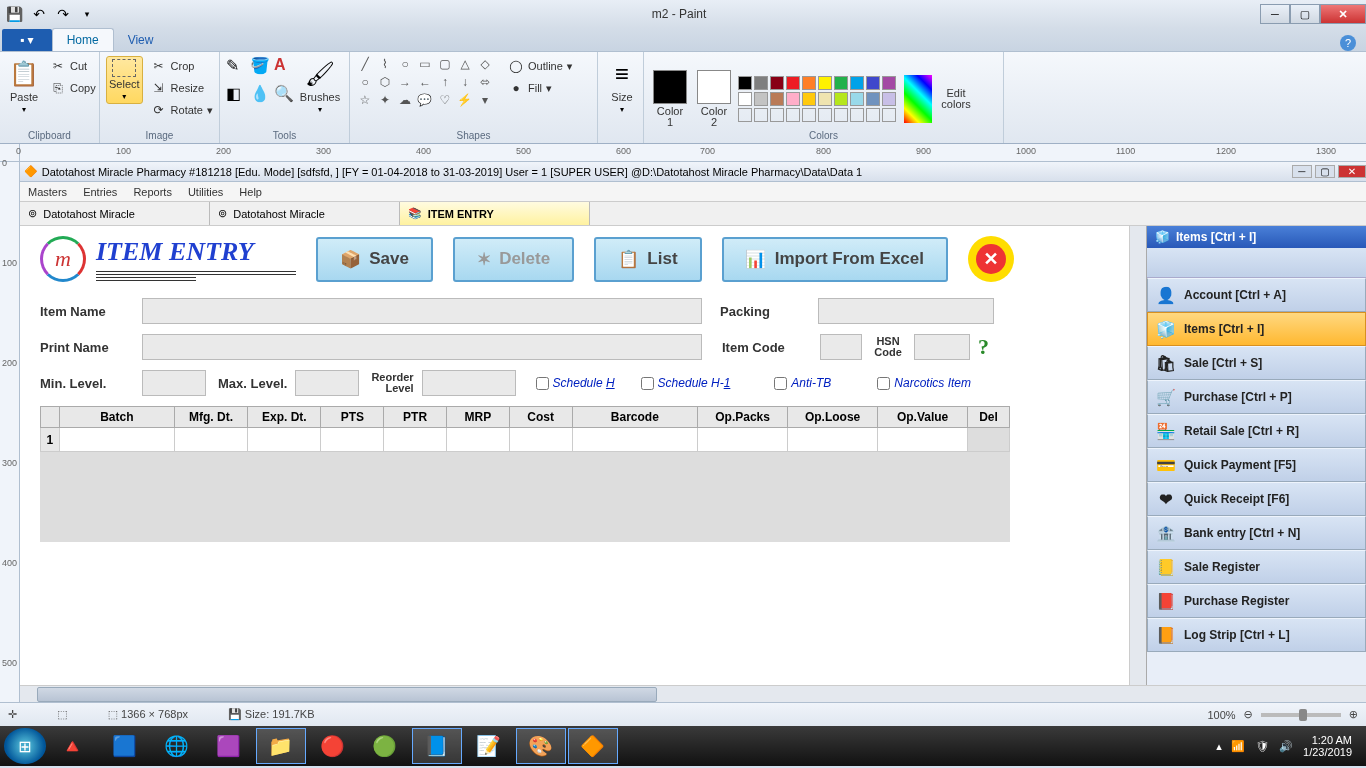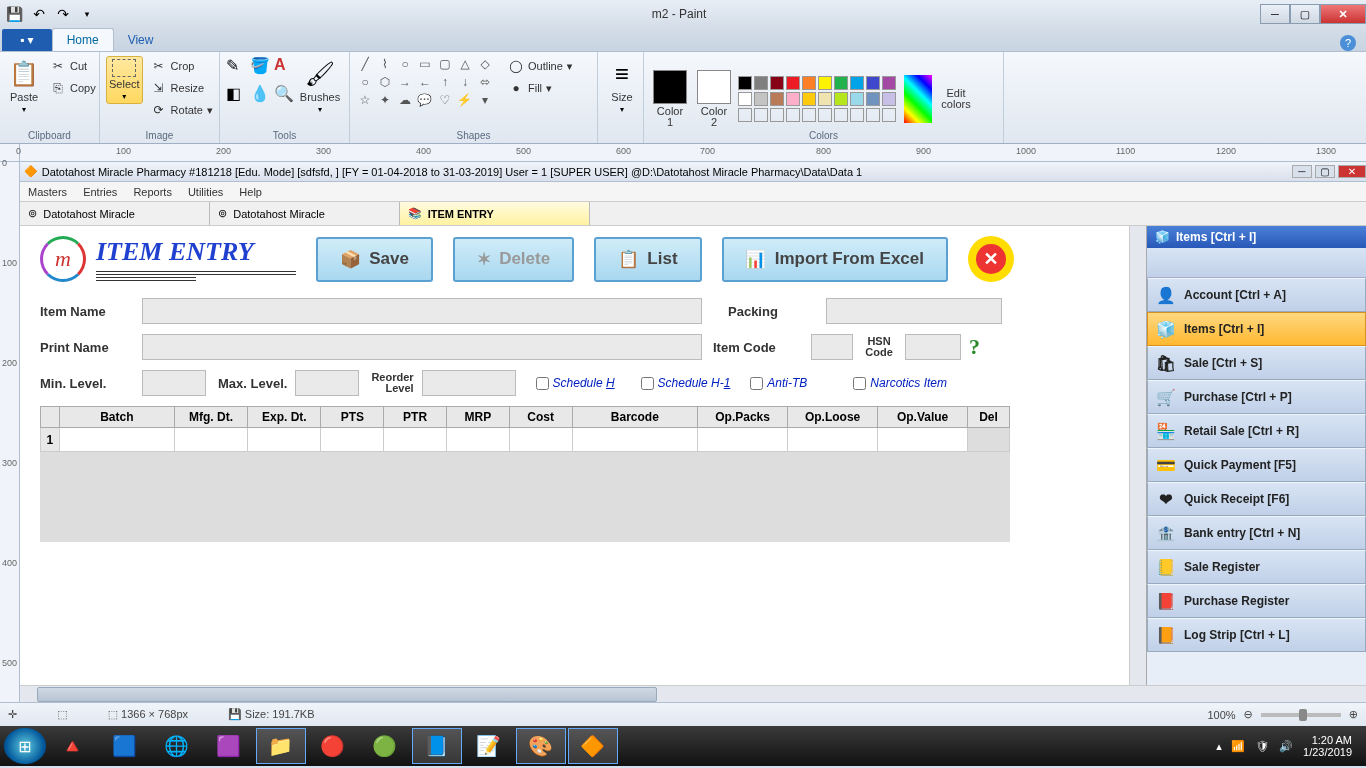--- a/index.html
+++ b/index.html
@@ -384,28 +384,28 @@
                 <span>Import From Excel</span>
               </div>
             <div class="close-circle">
                 <div class="close-circle-inner">✕</div>
               </div>
           </div>
 
           <div class="form-row">
             <div class="form-lbl" style="width:94px">Item Name</div>
             <div class="form-input" style="width:560px"></div>
-            <div class="form-lbl" style="margin-left:18px;width:90px">Packing</div>
+            <div class="form-lbl" style="margin-left:10px;width:90px">Packing</div>
             <div class="form-input" style="width:176px"></div>
           </div>
 
           <div class="form-row">
             <div class="form-lbl" style="width:94px">Print Name</div>
             <div class="form-input" style="width:560px"></div>
-            <div class="form-lbl" style="margin-left:3px;width:90px">Item Code</div>
+            <div class="form-lbl" style="margin-left:12px;width:90px">Item Code</div>
             <div class="form-input" style="width:42px"></div>
             <div class="form-lbl" style="width:36px;font-size:11px;line-height:11px;white-space:pre;text-align:center">HSN
 Code</div>
             <div class="form-input" style="width:56px"></div>
             <span style="font-size:22px;font-weight:bold;color:#2a8a2a;font-family:serif">?</span>
           </div>
 
 
 
           <div class="form-row">
@@ -417,21 +417,21 @@
 Level</div>
             <div class="form-input" style="width:94px"></div>
             <label class="chk" style="margin-left:12px">
                 <input type="checkbox" style="">
                 <span><span>Schedule </span><u>H</u></span>
               </label>
             <label class="chk" style="margin-left:18px">
                 <input type="checkbox" style="">
                 <span><span>Schedule H-</span><u>1</u></span>
               </label>
-            <label class="chk" style="margin-left:12px">
+            <label class="chk" style="margin-left:36px">
                 <input type="checkbox" style="">
                 <span>Anti-TB</span>
               </label>
             <label class="chk" style="margin-left:38px">
                 <input type="checkbox" style="">
                 <span>Narcotics Item</span>
               </label>
           </div>
 
           <table class="grid-table" style="width:970px;border-collapse:collapse">

